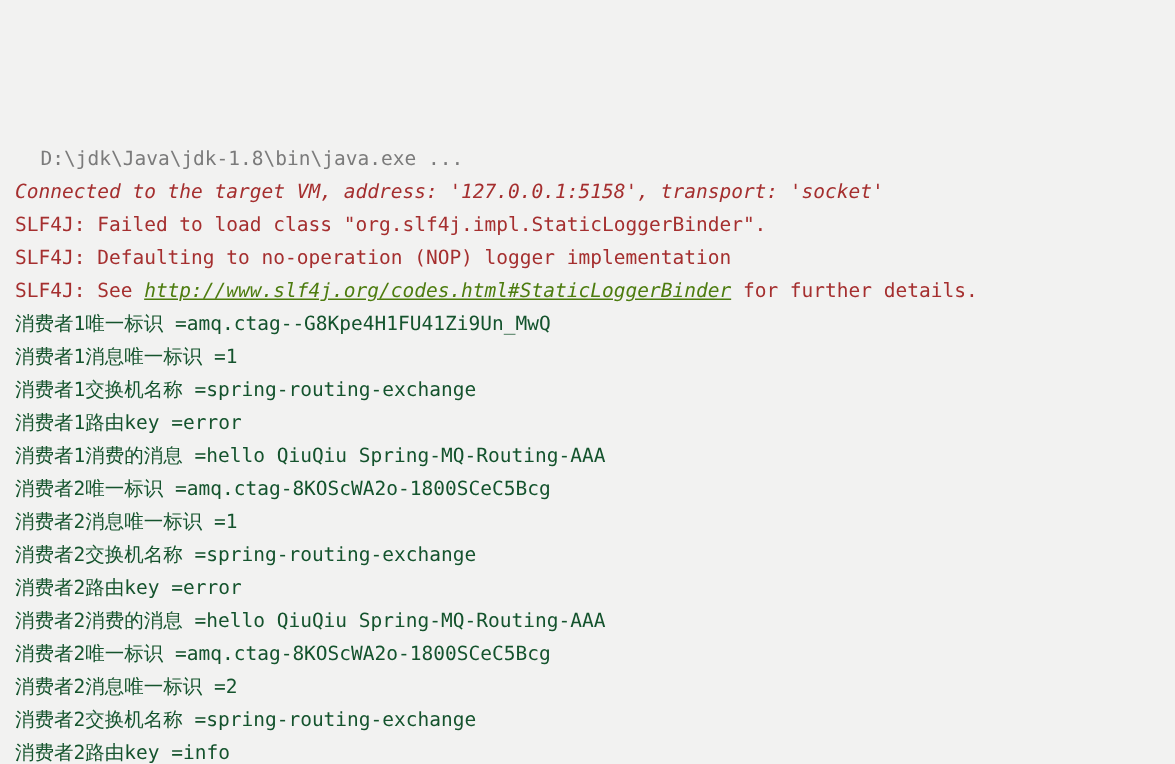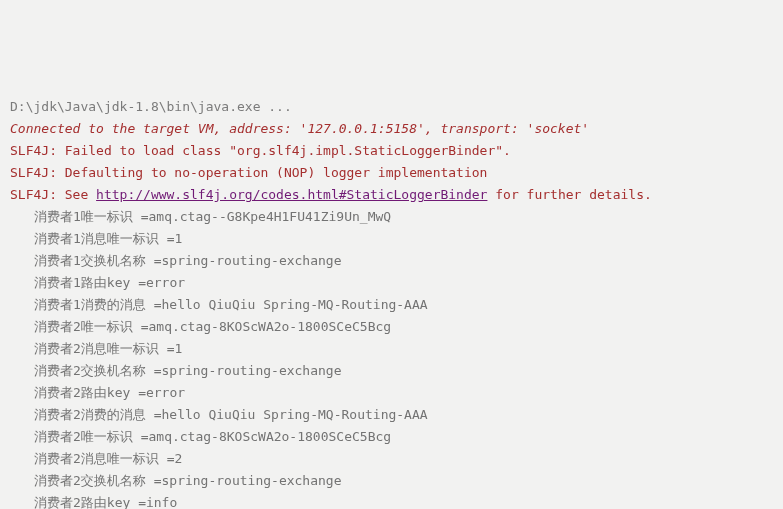--- a/index.html
+++ b/index.html
@@ -9,25 +9,25 @@
     font-size: 13px;
     line-height: 22px;
     background: #f2f2f1;
     color: #333;
     white-space: pre;
     overflow: hidden;
     width: 783px;
     box-sizing: border-box;
   }
   .line { display: block; }
-  .cmd  { color: #7b7b7b; }
+  .cmd  { color: #7b7b7b; margin-left: 17px; }
   .vm   { color: #a52f2f; font-style: italic; }
   .err  { color: #a52f2f; }
-  .lnk  { color: #701a75; text-decoration: underline; cursor: pointer; }
-  .txt  { color: #737373; margin-left: 24px; }
+  .lnk  { color: #4d7c0f; text-decoration: underline; cursor: pointer; font-style: italic; }
+  .txt  { color: #14532d; }
 </style>
 </head>
 <body>
 
 
 
 <div id="console"><div class="line cmd"><span>D:\jdk\Java\jdk-1.8\bin\java.exe ...</span></div><div class="line vm"><span>Connected to the target VM, address: '127.0.0.1:5158', transport: 'socket'</span></div><div class="line err"><span>SLF4J: Failed to load class "org.slf4j.impl.StaticLoggerBinder".</span></div><div class="line err"><span>SLF4J: Defaulting to no-operation (NOP) logger implementation</span></div><div class="line err"><span>SLF4J: See </span><span class="lnk">http://www.slf4j.org/codes.html#StaticLoggerBinder</span><span> for further details.</span></div><div class="line txt"><span>消费者1唯一标识 =amq.ctag--G8Kpe4H1FU41Zi9Un_MwQ</span></div><div class="line txt"><span>消费者1消息唯一标识 =1</span></div><div class="line txt"><span>消费者1交换机名称 =spring-routing-exchange</span></div><div class="line txt"><span>消费者1路由key =error</span></div><div class="line txt"><span>消费者1消费的消息 =hello QiuQiu Spring-MQ-Routing-AAA</span></div><div class="line txt"><span>消费者2唯一标识 =amq.ctag-8KOScWA2o-1800SCeC5Bcg</span></div><div class="line txt"><span>消费者2消息唯一标识 =1</span></div><div class="line txt"><span>消费者2交换机名称 =spring-routing-exchange</span></div><div class="line txt"><span>消费者2路由key =error</span></div><div class="line txt"><span>消费者2消费的消息 =hello QiuQiu Spring-MQ-Routing-AAA</span></div><div class="line txt"><span>消费者2唯一标识 =amq.ctag-8KOScWA2o-1800SCeC5Bcg</span></div><div class="line txt"><span>消费者2消息唯一标识 =2</span></div><div class="line txt"><span>消费者2交换机名称 =spring-routing-exchange</span></div><div class="line txt"><span>消费者2路由key =info</span></div></div>
 
 
 

